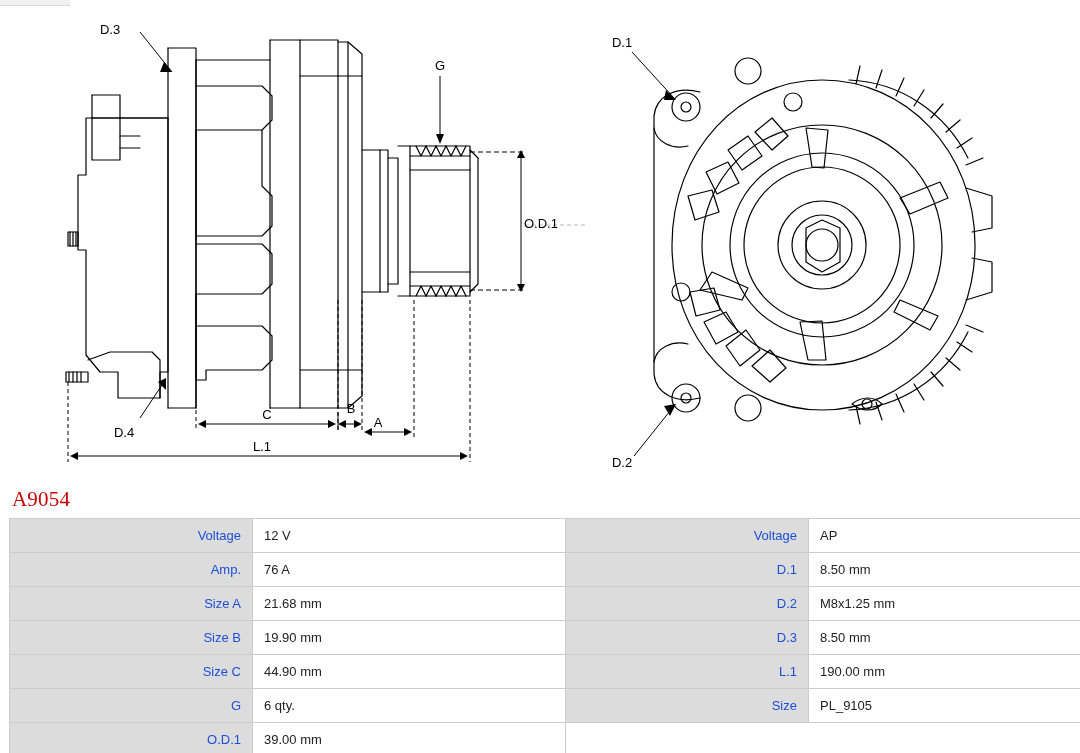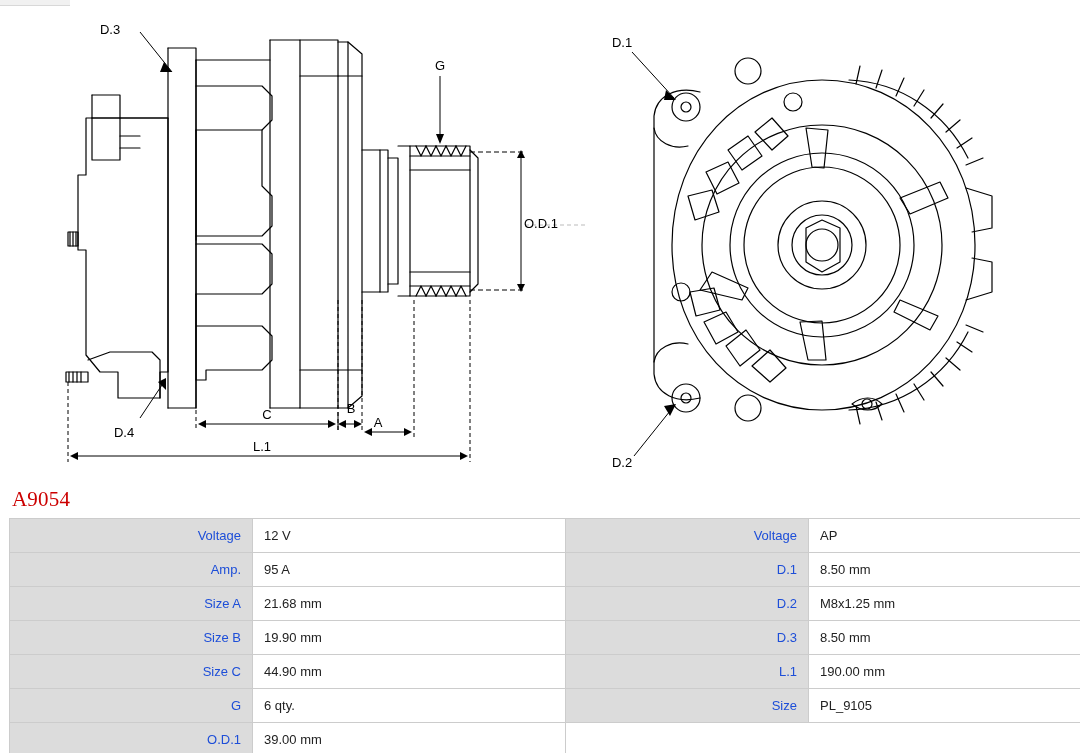--- a/index.html
+++ b/index.html
@@ -293,21 +293,21 @@
   <table class="spec-table">
     <tbody>
       <tr>
         <td class="label">Voltage</td>
         <td class="value">12 V</td>
         <td class="label">Voltage</td>
         <td class="value">AP</td>
       </tr>
       <tr>
         <td class="label">Amp.</td>
-        <td class="value">95 A</td>
+        <td class="value">76 A</td>
         <td class="label">D.1</td>
         <td class="value">8.50 mm</td>
       </tr>
       <tr>
         <td class="label">Size A</td>
         <td class="value">21.68 mm</td>
         <td class="label">D.2</td>
         <td class="value">M8x1.25 mm</td>
       </tr>
       <tr>

